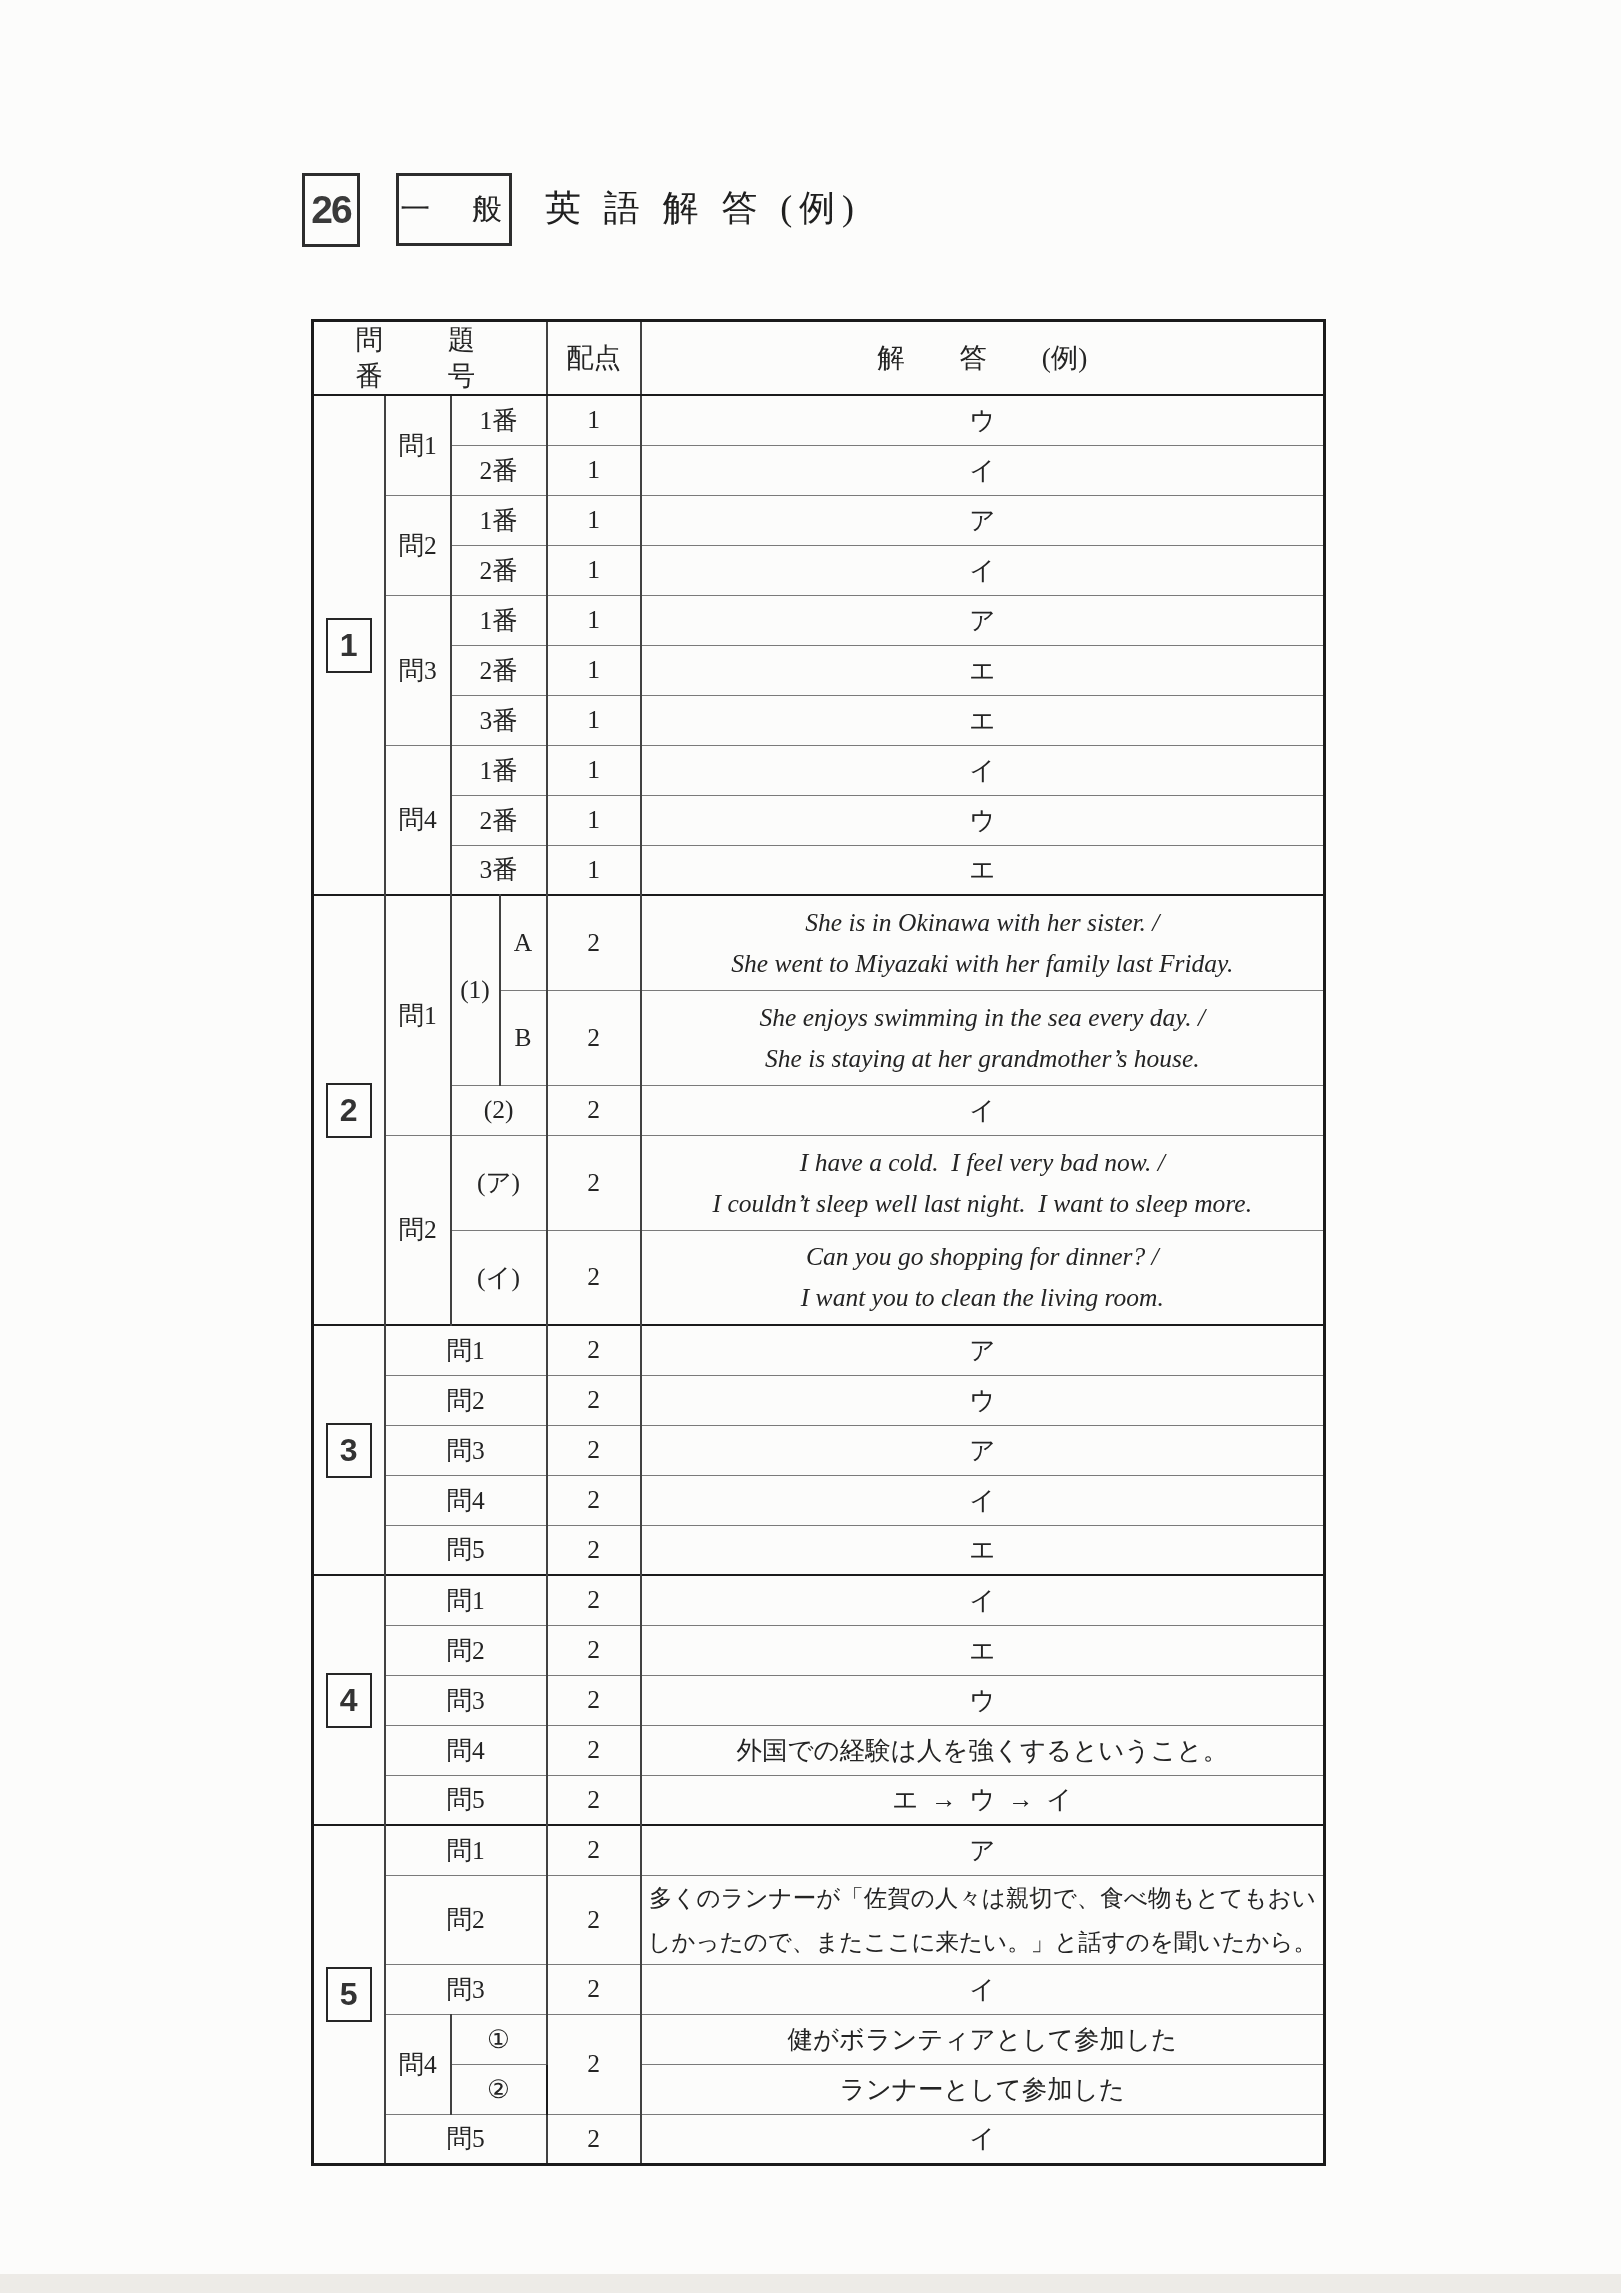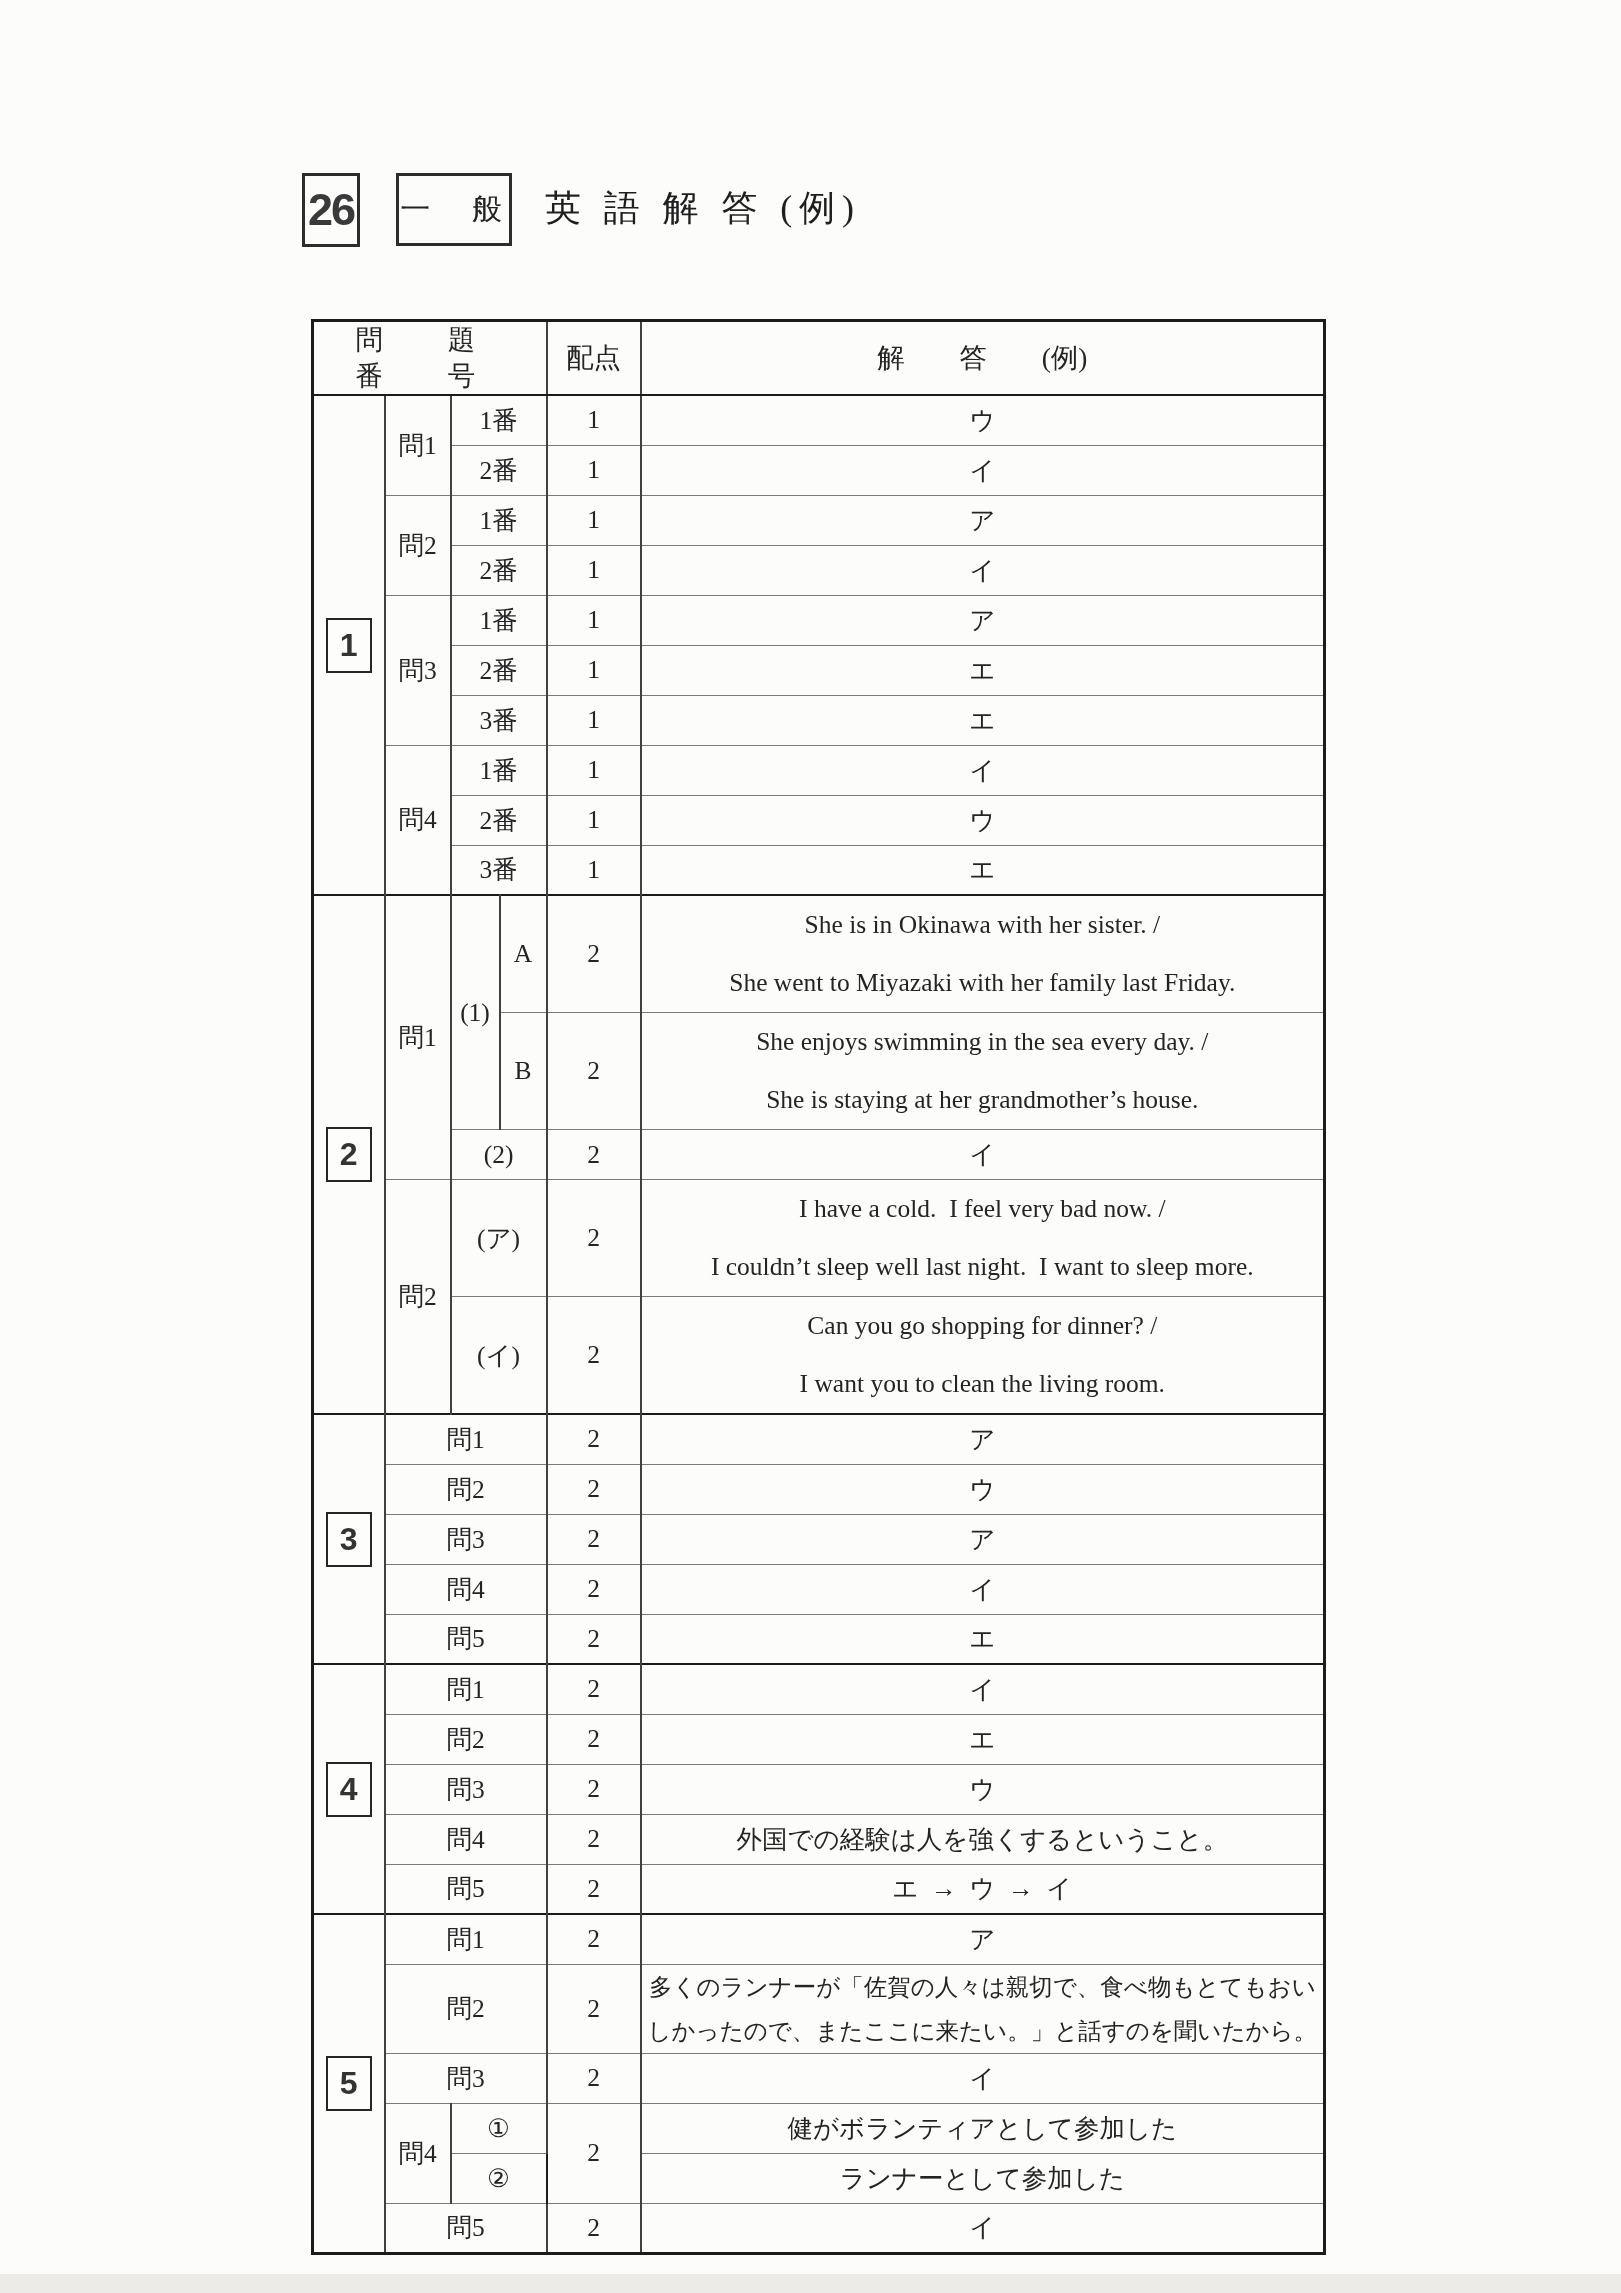--- a/index.html
+++ b/index.html
@@ -15,21 +15,21 @@
     overflow: hidden;
   }
 
   
   .exam-no {
     position: absolute; left: 302px; top: 173px;
     width: 58px; height: 74px;
     border: 3.4px solid #2d2d2d;
     display: flex; align-items: center; justify-content: center;
     font-family: "Liberation Sans", "DejaVu Sans", sans-serif;
-    font-size: 45px; font-weight: 600; color: #3a3a3a;
+    font-size: 39px; font-weight: 600; color: #3a3a3a;
     letter-spacing: -2px;
   }
   .exam-type {
     position: absolute; left: 396px; top: 173px;
     width: 116px; height: 73px;
     border: 3.4px solid #2d2d2d;
     display: flex; align-items: center; justify-content: center;
     font-size: 30px; color: #222;
     letter-spacing: 5.9px; padding-left: 0;
     white-space: pre;
@@ -83,21 +83,21 @@
     font-size: 32px; font-weight: 600; color: #333;
     background: #fdfdfc;
   }
 
   .ans {
     text-align: left;
     padding-left: 14.7px;
     white-space: pre-wrap;
     font-size: 24.5px;
   }
-  .ans.en  { font-size: 25.5px; line-height: 58px; }
+  .ans.en  { font-size: 25.5px; line-height: 41px; font-style: italic; }
   .ans.jp2 { font-size: 23.5px; line-height: 44px; }
   .circ { font-size: 28px; }
 
   .scan-band {
     position: absolute; left: 0; top: 2274px;
     width: 1621px; height: 19.6px;
     background: #edebe7;
   }
 </style>
 </head>

